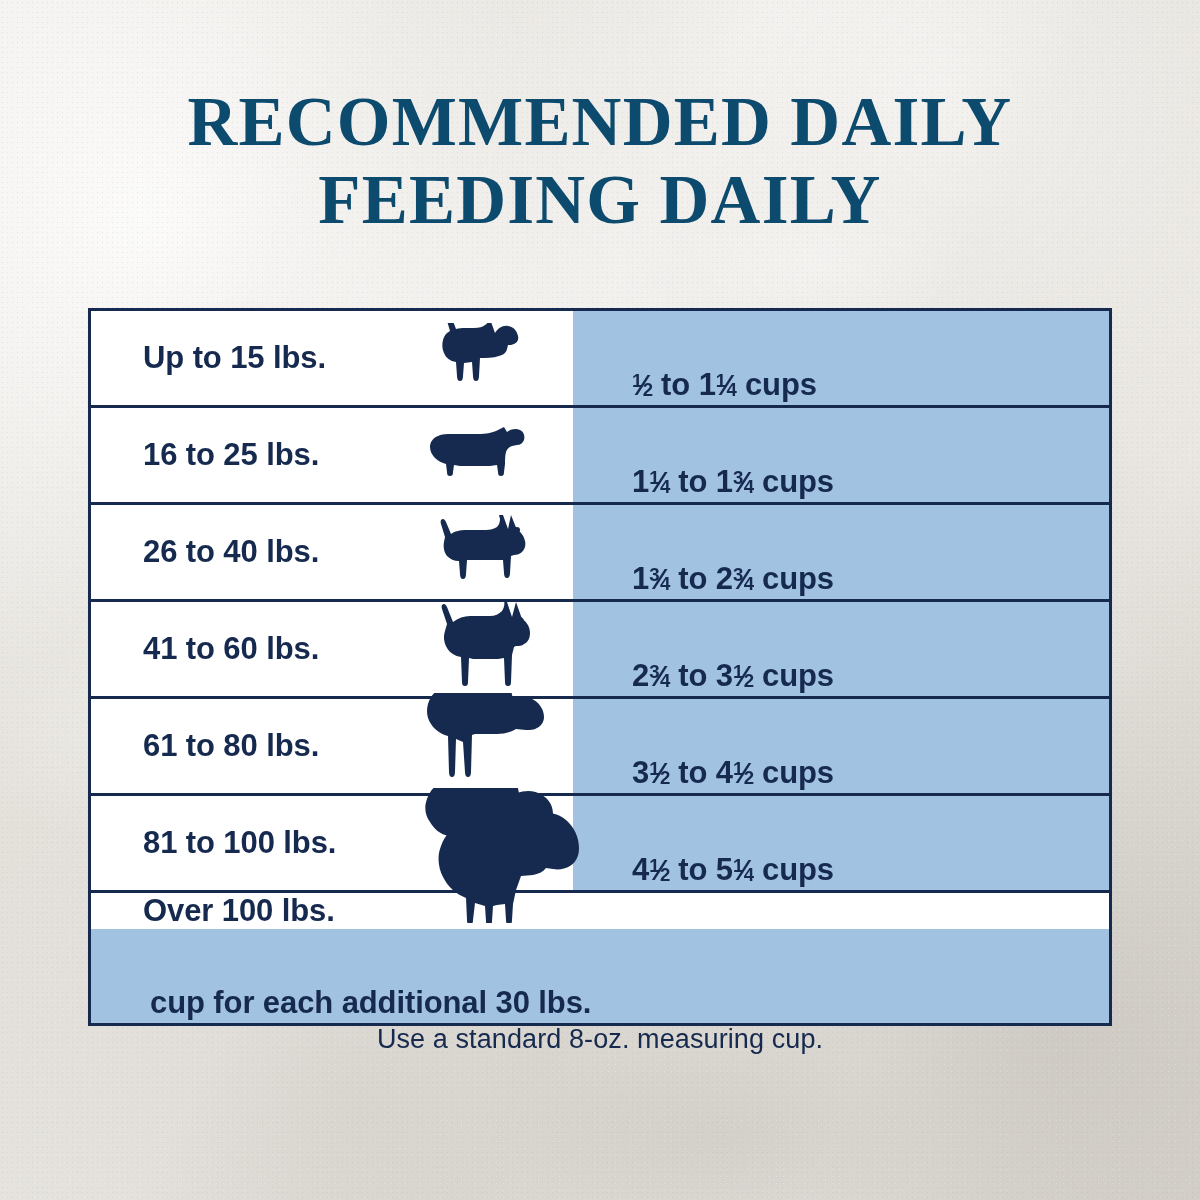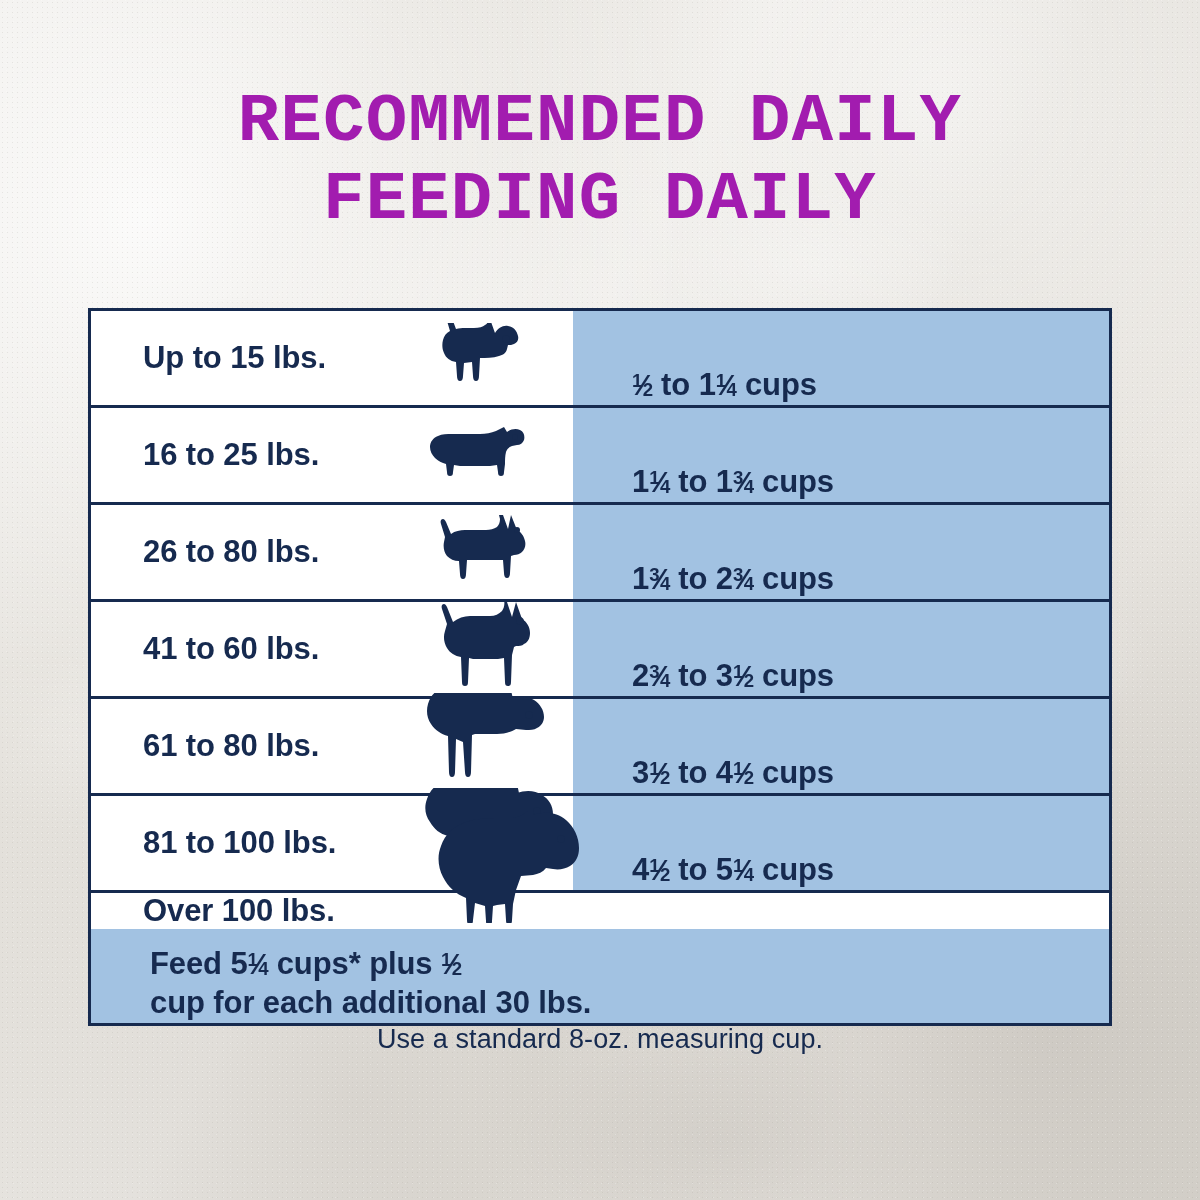--- a/index.html
+++ b/index.html
@@ -58,22 +58,22 @@
     inset: 0;
   }
 
   
   .title {
     position: absolute;
     left: 0;
     top: 84px;
     width: 1200px;
     text-align: center;
-    color: #a21caf;
-    font-family: Liberation Mono, monospace;
+    color: #0c4a6e;
+    font-family: Liberation Serif, serif;
     font-weight: 700;
     font-size: 69px;
     line-height: 1.13;
     letter-spacing: 1.2px;
   }
   .title .tline { display: block; white-space: nowrap; }
 
   
   .chart-table {
     position: absolute;
@@ -217,21 +217,21 @@
       </div>
       <div class="cell-amount">
         <span class="amount-text">
           1<span class="frac"><span class="num">1</span><span class="sl">⁄</span><span class="den">4</span></span> to 1<span class="frac"><span class="num">3</span><span class="sl">⁄</span><span class="den">4</span></span> cups
         </span>
       </div>
     </div>
 
     <div class="row">
       <div class="cell-weight">
-        <span class="weight-label">26 to 80 lbs.</span>
+        <span class="weight-label">26 to 40 lbs.</span>
         <span class="dog" style="left:340px; bottom:12px;">
           <svg width="100" height="76" viewBox="0 0 100 76" aria-hidden="true">
             <path fill="#162a4f" d="M72 4l5 14 3-14 6 15c4 2 7 6 8 11 1 4 0 8-3 11-2 2-5 3-8 3l-3 1-1 17c0 3-1 5-3 5s-3-2-3-5l-1-13H36l-1 14c0 3-1 5-3 5s-3-2-3-5l-1-13c-5 0-9-2-12-5-3-4-4-9-3-14l1-5-4-13c-1-3 0-5 2-5 1 0 2 1 3 3l5 12c4-3 9-4 14-4h21c4 0 8-1 11-3 2-2 3-5 3-8l-1-4z"></path>
             <path fill="#162a4f" d="M86 16c2 0 3 1 3 3s-1 3-3 3-3-1-3-3 1-3 3-3z"></path>
           </svg>
         </span>
       </div>
       <div class="cell-amount">
         <span class="amount-text">
           1<span class="frac"><span class="num">3</span><span class="sl">⁄</span><span class="den">4</span></span> to 2<span class="frac"><span class="num">3</span><span class="sl">⁄</span><span class="den">4</span></span> cups
@@ -295,21 +295,20 @@
         <span class="weight-label">Over 100 lbs.</span>
         <span class="dog" style="left:330px; bottom:6px;">
           <svg width="160" height="112" viewBox="0 0 160 112" aria-hidden="true">
             <path fill="#162a4f" d="M112 4c11-4 24-3 33 5 8 7 13 17 13 28 0 8-3 14-9 18-5 3-11 4-17 3l-7-1c-3 4-8 6-13 7l-12 1-5 14-3 14-1 16c0 3-1 5-3 5s-3-2-3-5l-1-16-8 1-4 1-1 15c0 3-1 5-3 5s-3-2-3-5l-1-15-10-3-2 17c0 3-1 5-3 5s-3-2-3-5l-1-22c-10-4-18-11-23-21-5-10-6-21-2-31 4-12 13-20 25-24 9-3 19-4 29-4h15c8 0 14-3 19-9l4-6z"></path>
             <path fill="#162a4f" d="M140 24c2 0 4 2 4 4s-2 4-4 4-4-2-4-4 2-4 4-4z"></path>
           </svg>
         </span>
       </div>
       <div class="cell-amount">
         <span class="amount-text">
-          <span class="ln">Feed 5<span class="frac"><span class="num">1</span><span class="sl">⁄</span><span class="den">4</span></span> cups* plus <span class="frac"><span class="num">1</span><span class="sl">⁄</span><span class="den">2</span></span></span>
           <span class="ln">cup for each additional 30 lbs.</span>
         </span>
       </div>
     </div>
 
   </div>
 
   <div class="footnote">Use a standard 8-oz. measuring cup.</div>
 
 </div>

